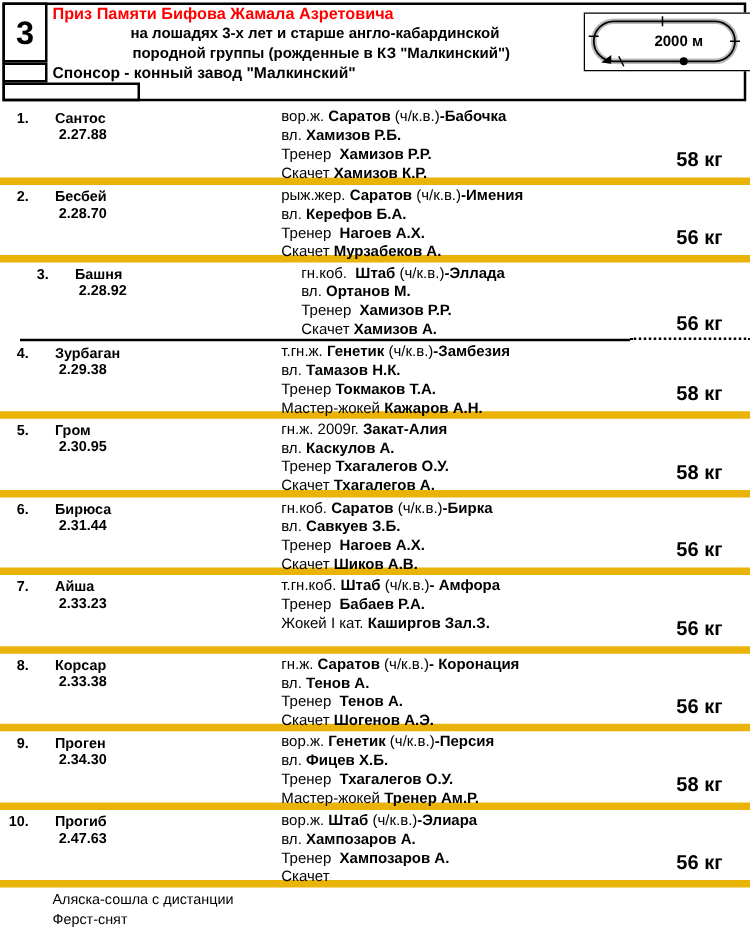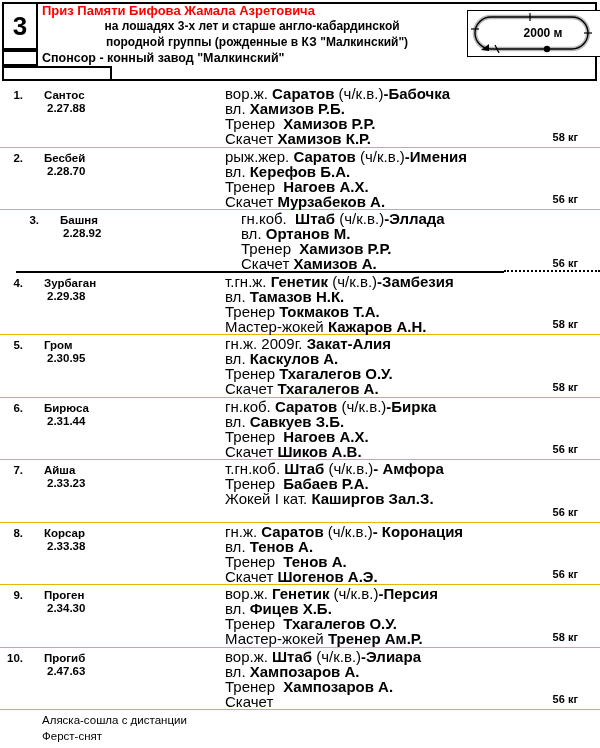--- a/index.html
+++ b/index.html
@@ -19,33 +19,33 @@
   .hdr-sub2{position:absolute;left:42px;top:35px;width:430px;text-align:center;font-size:12px;font-weight:bold;white-space:pre;}
   .hdr-sponsor{position:absolute;left:42px;top:51px;font-size:12.5px;font-weight:bold;white-space:pre;}
   .hdr-prize{position:absolute;left:116px;top:66px;font-size:12px;font-weight:bold;white-space:pre;}
   
   .track-box{position:absolute;left:467px;top:10px;width:152px;height:47px;border:1.5px solid #000;box-sizing:border-box;background:#fff;}
   .track-box svg{display:block;}
   .track-label{position:absolute;left:0;top:15px;width:100%;text-align:center;font-size:12px;font-weight:bold;background:transparent;}
   .track-label span{background:#fff;padding:0 4px;}
   
   .entries{position:absolute;left:0;top:85px;width:600px;}
-  .entry{position:relative;height:62.5px;border-bottom:1px solid #eab308;box-sizing:border-box;}
+  .entry{position:relative;height:62.5px;border-bottom:6px solid #eab308;box-sizing:border-box;}
   .entry.dotted{border-bottom:none;margin-left:16px;}
   .entry.dotted::before{content:'';position:absolute;left:0;bottom:0;width:488px;height:2px;background:#000;}
   .entry.dotted::after{content:'';position:absolute;left:488px;right:0;bottom:1px;height:0;border-bottom:2px dotted #000;}
   .lc{position:absolute;left:0;top:1px;}
   .lc1{height:15.1px;line-height:15.1px;}
   .num{display:inline-block;width:23px;text-align:right;font-size:11.5px;font-weight:bold;}
   .name{font-size:11.5px;font-weight:bold;margin-left:21px;}
   .time{height:15.1px;line-height:15.1px;font-size:11.5px;font-weight:bold;margin-left:47px;}
-  .details{position:absolute;left:225px;top:1px;font-size:15px;}
+  .details{position:absolute;left:225px;top:1px;font-size:12px;}
   .detail-line{height:15.1px;line-height:15.1px;white-space:pre;}
   .detail-line .b{font-weight:bold;}
-  .weight{position:absolute;right:22px;bottom:4px;font-size:11px;font-weight:bold;white-space:pre;}
+  .weight{position:absolute;right:22px;bottom:4px;font-size:16px;font-weight:bold;white-space:pre;}
   
   .footer{position:absolute;left:42px;top:712px;font-size:11.5px;}
   .footer-line{height:16px;line-height:16px;white-space:pre;}
 </style>
 </head>
 <body>
 
 <div class="page">
 
   <div class="hdr-outer"></div>

